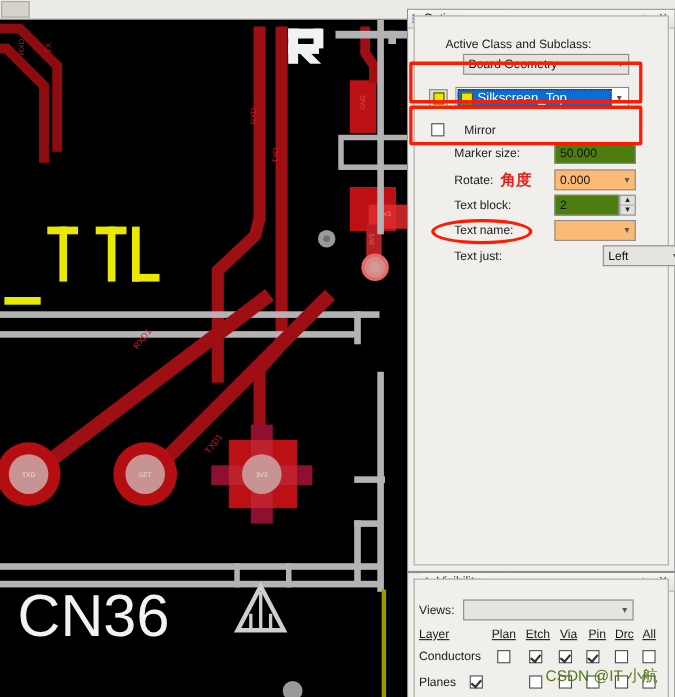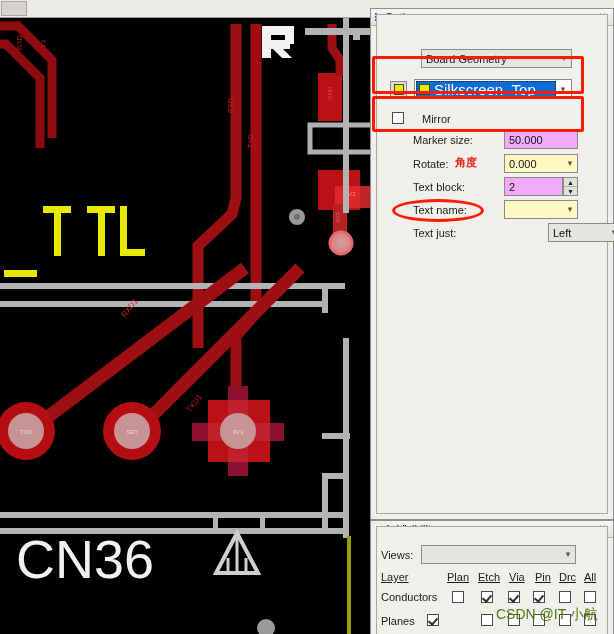--- a/index.html
+++ b/index.html
@@ -36,41 +36,41 @@
   #options{left:370px;top:8px;width:244px;height:512px;}
   .opt-canvas{position:absolute;left:5px;top:5px;right:5px;bottom:5px;
               border:1px solid #aaa8a3;background:#f0efeb;box-sizing:border-box;}
 
   .lbl{position:absolute;font-size:11px;color:#1a1a1a;white-space:nowrap;}
   .red-lbl{color:#e8201a;font-weight:bold;}
 
   .combo{position:absolute;box-sizing:border-box;border:1px solid #8a8a8a;
          background:#e6e4df;height:19px;display:flex;align-items:center;
          padding-left:4px;font-size:11px;color:#111;}
-  .combo.white{background:#fef9c3;}
+  .combo.white{background:#fdba74;}
   .combo .cv{flex:1 1 auto;overflow:hidden;white-space:nowrap;}
   .chev{width:14px;flex:0 0 auto;text-align:center;color:#555;font-size:9px;line-height:1;}
 
   .txtbox{position:absolute;box-sizing:border-box;border:1px solid #8a8a8a;
-          background:#f0abfc;height:19px;display:flex;align-items:center;
+          background:#4d7c0f;height:19px;display:flex;align-items:center;
           padding-left:4px;font-size:11px;color:#111;}
 
   .swatch-btn{position:absolute;width:17px;height:17px;background:#dcdad5;
               border:1px solid #8a8a8a;box-sizing:border-box;
               display:flex;align-items:center;justify-content:center;}
   .swatch-btn i{width:10px;height:11px;background:#e8e800;border:1px solid #4d4d00;
                 box-sizing:border-box;display:block;}
 
   .subcombo{position:absolute;box-sizing:border-box;border:1px solid #8a8a8a;
             background:#fff;height:20px;display:flex;align-items:center;padding:0 1px;}
   .sel-hl{flex:1 1 auto;height:16px;background:#0a6cd4;border:1px dotted #222;
           box-sizing:border-box;display:flex;align-items:center;padding-left:2px;gap:4px;}
   .sel-hl i{width:11px;height:11px;background:#e8e800;border:1px solid #4d4d00;
             box-sizing:border-box;flex:0 0 auto;}
-  .sel-hl span{color:#fff;font-size:15px;white-space:nowrap;}
+  .sel-hl span{color:#fff;font-size:12px;white-space:nowrap;}
 
   .cbox{position:absolute;width:12px;height:12px;background:#fff;
         border:1px solid #4a4a4a;box-sizing:border-box;}
   .cbox.ck::after{content:"";position:absolute;left:2px;top:1px;width:4px;height:7px;
                   border:solid #333;border-width:0 2px 2px 0;transform:rotate(40deg);}
 
   .spin{position:absolute;width:15px;height:19px;border:1px solid #8a8a8a;
         background:#e2e0db;box-sizing:border-box;display:flex;flex-direction:column;}
   .spin i{flex:1 1 0;display:flex;align-items:center;justify-content:center;
           font-size:7px;color:#222;line-height:1;}
@@ -214,20 +214,21 @@
       <span class="ttl">Options</span>
       <span class="tbtns">
         <span>┬</span>
         <span>▲</span>
         <span>✕</span>
       </span>
     </div>
 
     <div class="opt-canvas">
 
+      <div class="lbl" style="left:28px;top:20px;">Active Class and Subclass:</div>
       <div class="combo" style="left:44px;top:34px;width:151px;justify-content:flex-end;">
         <span class="cv">Board Geometry</span>
         <span class="chev">▾</span>
       </div>
 
       <div class="swatch-btn" style="left:13px;top:66px;">
           <i></i>
         </div>
       <div class="subcombo" style="left:37px;top:64px;width:158px;">
         <span class="sel-hl">
@@ -239,21 +240,21 @@
 
       <div class="cbox" style="left:15px;top:97px;"></div>
       <div class="lbl" style="left:33px;top:98px;padding-left:12px;">Mirror</div>
 
       <div class="lbl" style="left:36px;top:119px;">Marker size:</div>
       <div class="txtbox" style="left:127px;top:115px;width:74px;">
         <span class="cv">50.000</span>
       </div>
 
       <div class="lbl" style="left:36px;top:143px;">Rotate:</div>
-      <div class="lbl red-lbl" style="left:78px;top:140px;font-size:11px;">角度</div>
+      <div class="lbl red-lbl" style="left:78px;top:140px;font-size:14px;">角度</div>
       <div class="combo white" style="left:127px;top:139px;width:74px;">
         <span class="cv">0.000</span>
         <span class="chev">▾</span>
       </div>
 
       <div class="lbl" style="left:36px;top:166px;">Text block:</div>
       <div class="txtbox" style="left:127px;top:162px;width:59px;">
         <span class="cv">2</span>
       </div>
       <div class="spin" style="left:186px;top:162px;">

